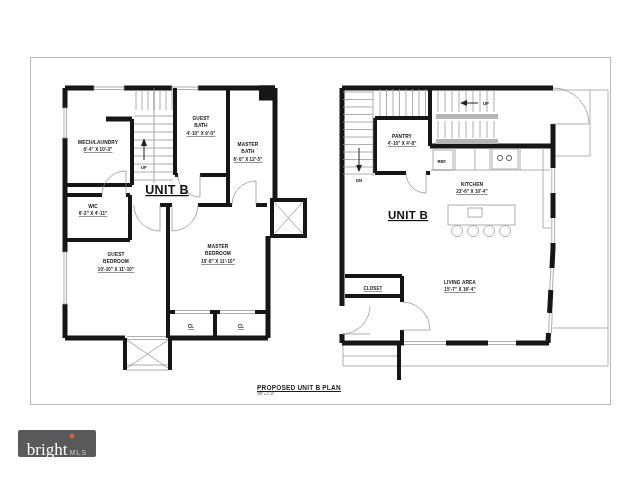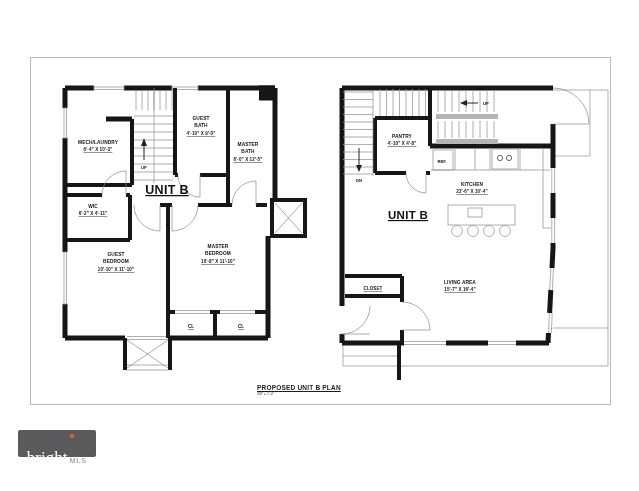--- a/index.html
+++ b/index.html
@@ -13,21 +13,21 @@
   }
   svg{position:absolute;}
   .plan-left{left:60px;top:80px;}
   .plan-right{left:330px;top:78px;}
   .titleblock{position:absolute;left:257px;top:384px;color:#1c1c1c;}
   .tb-title{font-size:6.5px;font-weight:bold;text-decoration:underline;letter-spacing:.2px;white-space:nowrap;}
   .tb-scale{font-size:3.5px;color:#3c3c3c;margin-top:1px;}
   .logo{
     position:absolute;left:18px;top:430px;width:78px;height:27px;background:#5a5a5c;
     border-radius:2px;display:flex;align-items:baseline;justify-content:center;
-    padding-top:19px;box-sizing:border-box;
+    padding-top:11px;box-sizing:border-box;
   }
   .logo-brand{font-family:"Liberation Serif",serif;font-size:17px;color:#fdfdfd;line-height:1;}
   .logo-suffix{font-size:7px;color:#a9a9a9;letter-spacing:1px;margin-left:2px;font-weight:bold;}
   .spark{position:absolute;left:52px;top:4px;width:4px;height:4px;background:#d4663a;transform:rotate(45deg);}
   
   text{fill:#111;font-family:"Liberation Sans",sans-serif;font-weight:bold;}
   .rl{font-size:4.8px;text-anchor:middle;letter-spacing:.1px;}
   .rd{font-size:4.5px;text-anchor:middle;text-decoration:underline;letter-spacing:.1px;}
   .sm{font-size:4.2px;text-anchor:middle;}
   .unit{font-size:12.5px;text-anchor:middle;text-decoration:underline;letter-spacing:.3px;}

